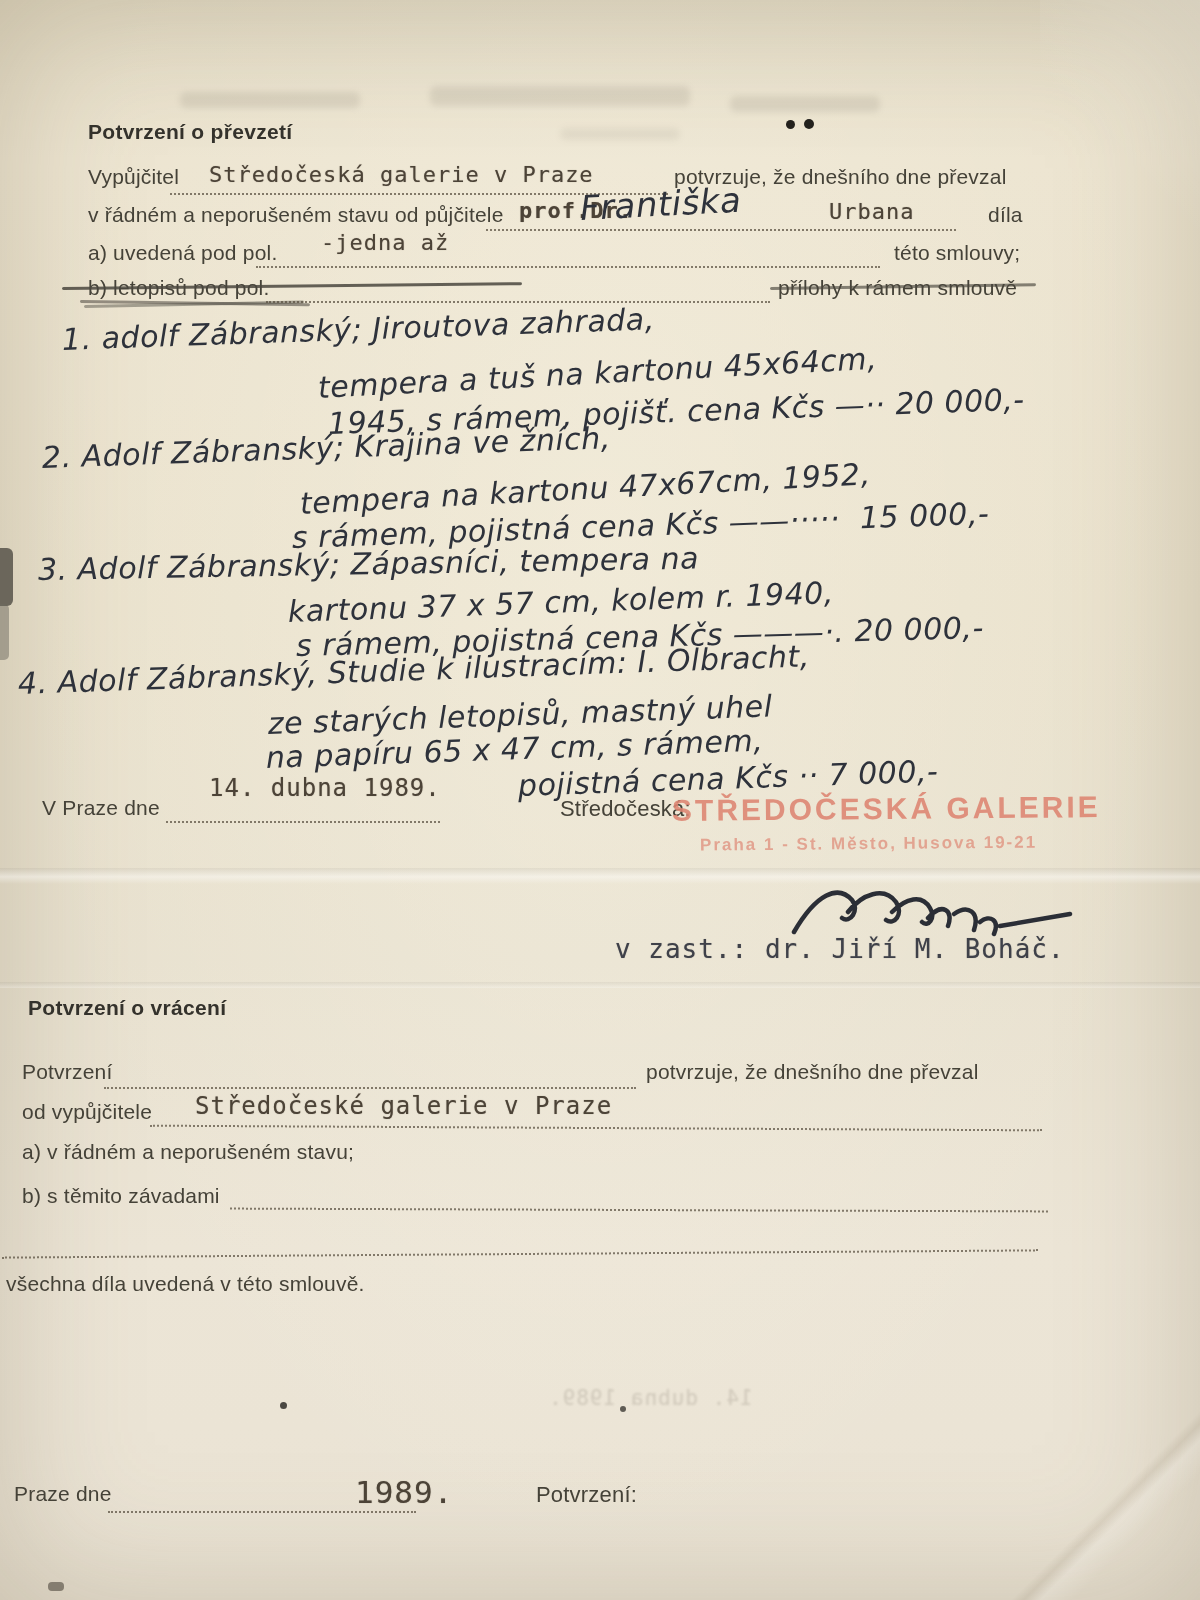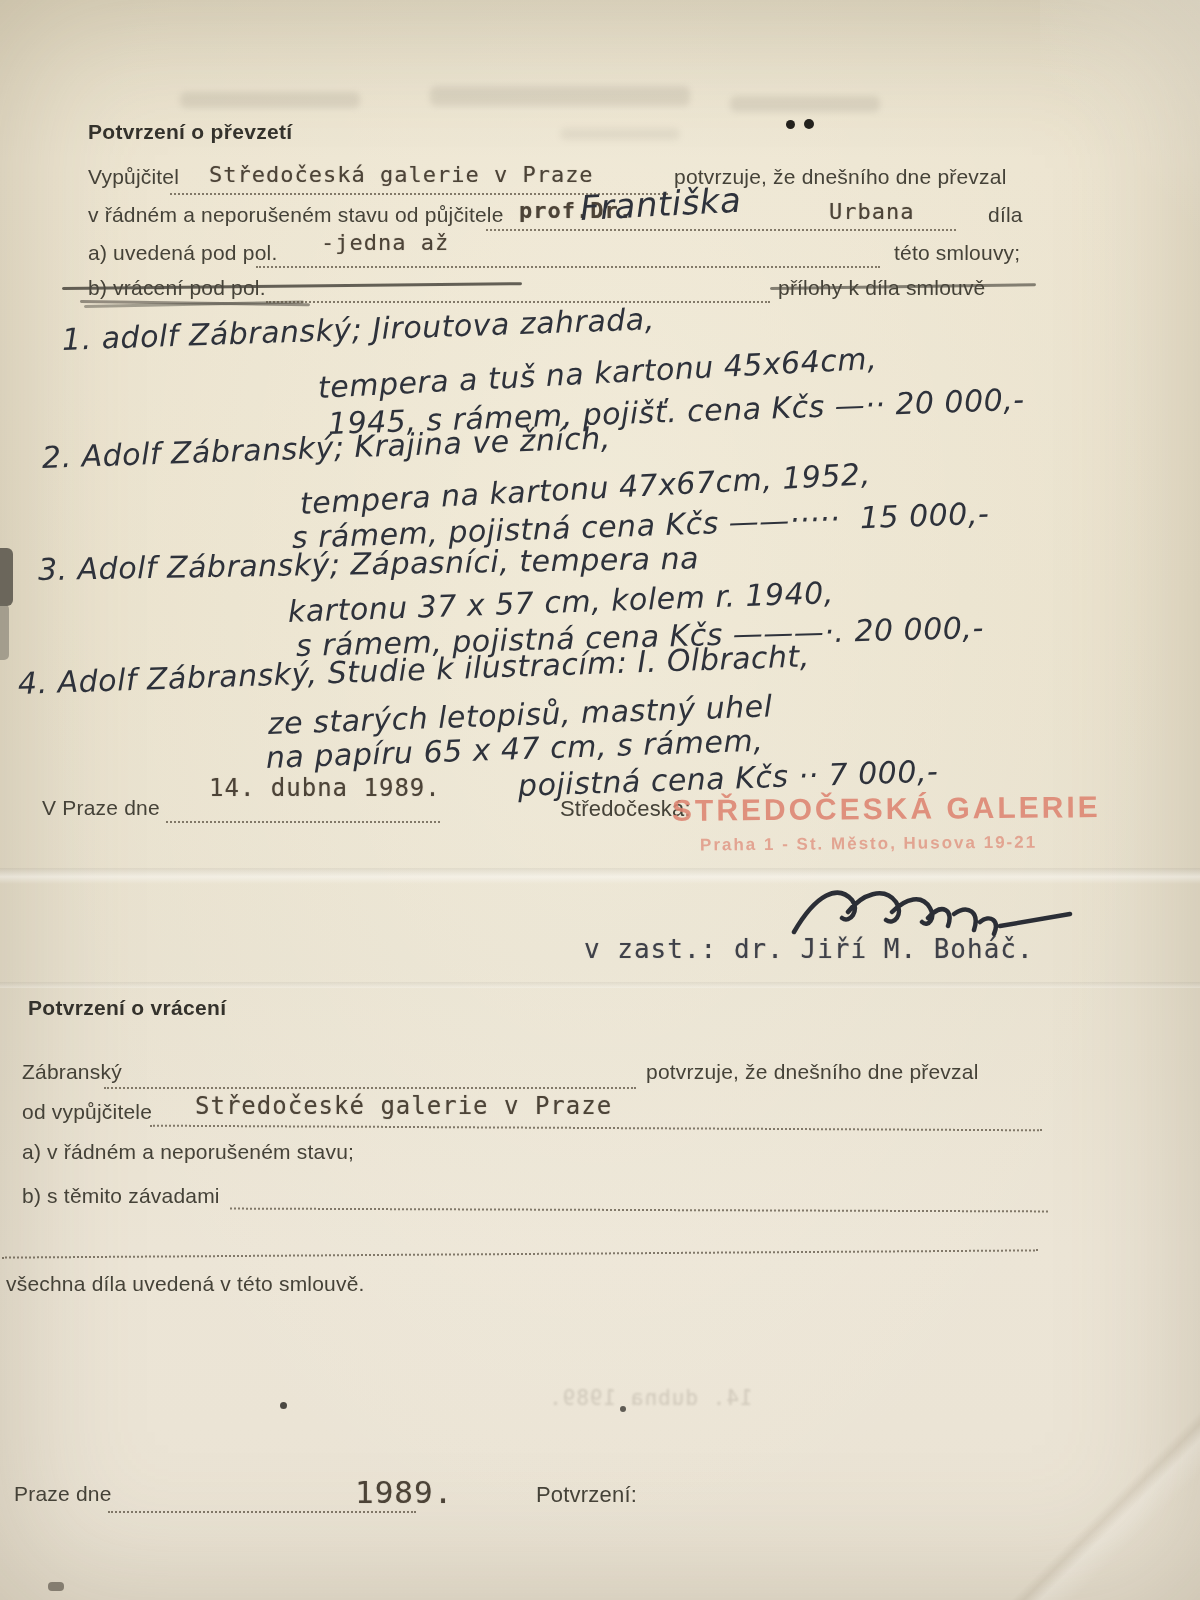--- a/index.html
+++ b/index.html
@@ -58,26 +58,26 @@
   <div class="abs hw" style="left:580px;top:188px;font-size:34px;transform:rotate(-3deg);">Františka</div>
   <div class="abs typed" style="left:796px;top:199px;">Urbana</div>
   <div class="abs dots" style="left:486px;top:228px;width:470px;"></div>
   <div class="abs print" style="left:988px;top:203px;">díla</div>
 
   <div class="abs print" style="left:88px;top:241px;">a) uvedená pod pol.</div>
   <div class="abs typed" style="left:288px;top:230px;">-jedna až</div>
   <div class="abs dots" style="left:256px;top:265px;width:624px;"></div>
   <div class="abs print" style="left:894px;top:241px;">této smlouvy;</div>
 
-  <div class="abs print" style="left:88px;top:276px;">b) vrácení pod pol.</div>
+  <div class="abs print" style="left:88px;top:276px;">b) letopisů pod pol.</div>
   <div class="abs strike" style="left:62px;top:287px;width:460px;transform:rotate(-.6deg);"></div>
   <div class="abs strike" style="left:80px;top:300px;width:230px;transform:rotate(.8deg);opacity:.55;"></div>
   <div class="abs strike" style="left:84px;top:305px;width:220px;transform:rotate(-1.2deg);opacity:.45;"></div>
   <div class="abs dots" style="left:266px;top:300px;width:504px;"></div>
-  <div class="abs print" style="left:778px;top:276px;">přílohy k díla smlouvě</div>
+  <div class="abs print" style="left:778px;top:276px;">přílohy k rámem smlouvě</div>
   <div class="abs strike" style="left:770px;top:287px;width:266px;transform:rotate(-.8deg);opacity:.65;"></div>
 
   <div class="abs hw" style="left:62px;top:322px;transform:rotate(-2deg);">1. adolf Zábranský; Jiroutova zahrada,</div>
   <div class="abs hw" style="left:318px;top:370px;transform:rotate(-3deg);">tempera a tuš na kartonu 45x64cm,</div>
   <div class="abs hw" style="left:328px;top:406px;transform:rotate(-2deg);">1945, s rámem, pojišť. cena Kčs —·· 20 000,-</div>
   <div class="abs hw" style="left:42px;top:440px;transform:rotate(-2deg);">2. Adolf Zábranský; Krajina ve žních,</div>
   <div class="abs hw" style="left:300px;top:486px;transform:rotate(-3deg);">tempera na kartonu 47x67cm, 1952,</div>
   <div class="abs hw" style="left:292px;top:520px;transform:rotate(-2deg);">s rámem, pojistná cena Kčs ——·····  15 000,-</div>
   <div class="abs hw" style="left:38px;top:552px;transform:rotate(-1deg);">3. Adolf Zábranský; Zápasníci, tempera na</div>
   <div class="abs hw" style="left:288px;top:594px;transform:rotate(-2deg);">kartonu 37 x 57 cm, kolem r. 1940,</div>
@@ -92,27 +92,27 @@
   <div class="abs dots" style="left:166px;top:820px;width:274px;"></div>
   <div class="abs print" style="left:560px;top:796px;font-size:22px;">Středočeská:</div>
   <div class="abs stamp1" style="left:672px;top:792px;transform:rotate(-.5deg);">STŘEDOČESKÁ GALERIE</div>
   <div class="abs stamp2" style="left:700px;top:834px;transform:rotate(-.5deg);">Praha 1 - St. Město, Husova 19-21</div>
 
   <div class="abs crease" style="left:0;top:868px;width:1200px;height:16px;background:linear-gradient(180deg,rgba(0,0,0,.05),rgba(255,255,255,.4) 55%,rgba(0,0,0,0));"></div>
 
   <svg class="abs" style="left:788px;top:878px;" width="290" height="72" viewBox="0 0 290 72">
     <path d="M6,54 C28,16 50,6 64,22 C72,32 62,46 54,40 M60,34 C74,16 96,8 108,24 C116,36 106,48 98,42 M104,34 C118,20 134,16 142,30 C148,40 140,50 134,44 M140,40 C154,24 166,32 160,48 M166,36 C180,26 192,34 186,52 M192,44 C202,36 212,42 206,56 M212,48 L282,36" fill="none" stroke="#2b2e36" stroke-width="4.5" stroke-linecap="round" stroke-linejoin="round"></path>
   </svg>
-  <div class="abs mono-big" style="left:584px;top:934px;text-align:center;">v zast.: dr. Jiří M. Boháč.</div>
+  <div class="abs mono-big" style="left:615px;top:934px;text-align:center;">v zast.: dr. Jiří M. Boháč.</div>
 
   <div class="abs crease" style="left:0;top:982px;width:1200px;height:6px;background:linear-gradient(180deg,rgba(0,0,0,.05),rgba(255,255,255,.25));"></div>
 
   <div class="abs heading" style="left:28px;top:996px;">Potvrzení o vrácení</div>
 
-  <div class="abs print" style="left:22px;top:1060px;">Zábranský</div>
+  <div class="abs print" style="left:22px;top:1060px;">Potvrzení</div>
   <div class="abs dots" style="left:104px;top:1086px;width:532px;"></div>
   <div class="abs print" style="left:646px;top:1060px;">potvrzuje, že dnešního dne převzal</div>
 
   <div class="abs print" style="left:22px;top:1100px;">od vypůjčitele</div>
   <div class="abs typed" style="left:162px;top:1092px;font-size:24px;text-align:right;">Středočeské galerie v Praze</div>
   <div class="abs dots" style="left:150px;top:1126px;width:892px;transform:rotate(.3deg);"></div>
 
   <div class="abs print" style="left:22px;top:1140px;">a) v řádném a neporušeném stavu;</div>
 
   <div class="abs print" style="left:22px;top:1184px;">b) s těmito závadami</div>

